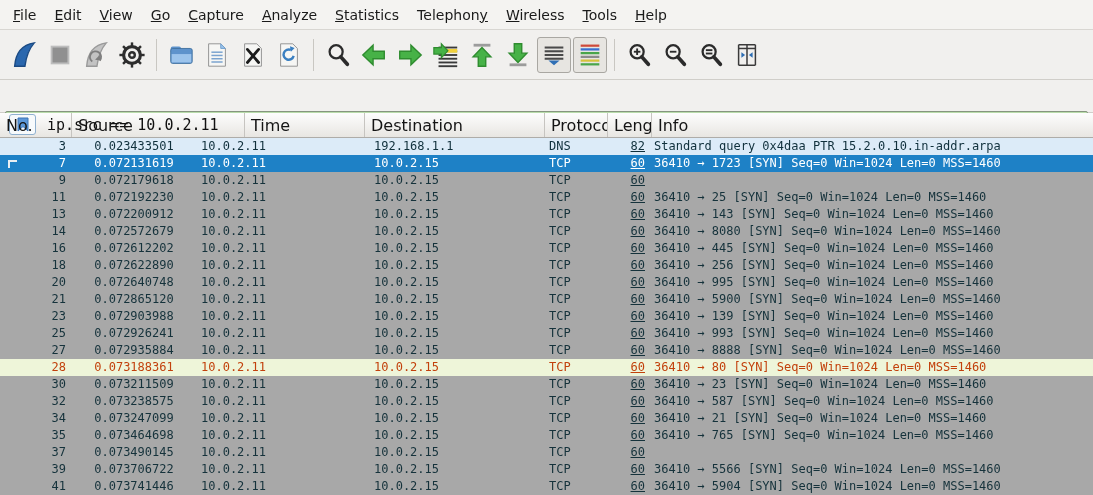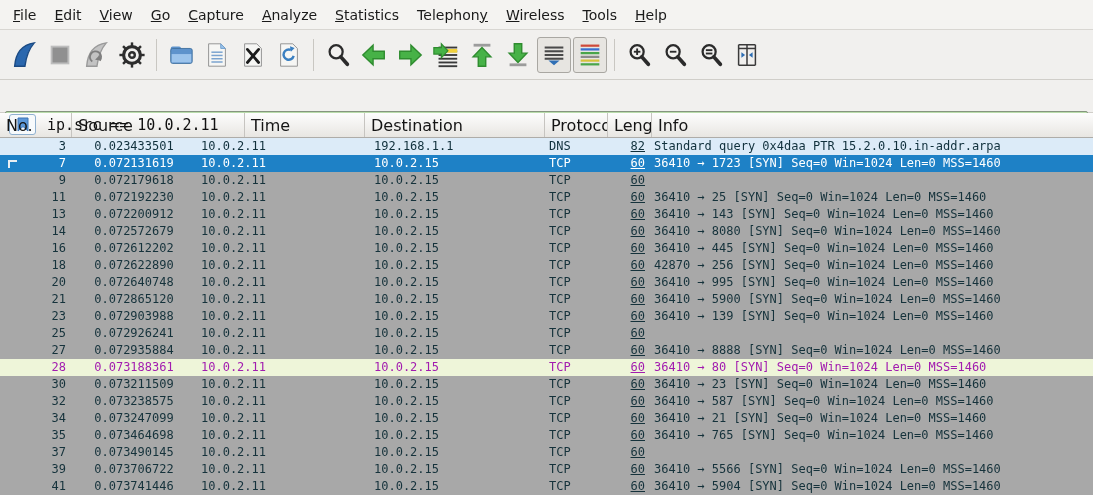--- a/index.html
+++ b/index.html
@@ -70,21 +70,21 @@
   .c-no   { width:72px;  text-align:right; padding-right:6px; }
   .c-time { width:120px; padding-left:4px;text-align:center; }
   .c-src  { width:173px; padding-left:9px; }
   .c-dst  { width:180px; padding-left:9px; }
   .c-proto{ width:63px;  padding-left:4px; }
   .c-len  { width:44px;  text-align:right; padding-right:7px;text-decoration:underline; }
   .c-info { width:441px; padding-left:2px; }
 
   .prow.dns      { background:#dcebf8; color:#10303c; }
   .prow.syn      { background:#a8a8a8; color:#15323b; }
-  .prow.http     { background:#eef5d9; color:#a21caf; }
+  .prow.http     { background:#eef5d9; color:#c2410c; }
   .prow.selected { background:#1e81c6; color:#ffffff; }
 
   .bracket {
     position:absolute; left:8px; top:5px; width:9px; height:8px;
     border-left:2px solid #e9eef2; border-top:2px solid #e9eef2;
   }
 </style>
 </head>
 <body>
 
@@ -367,21 +367,21 @@
       <div class="cell c-len">60</div>
       <div class="cell c-info">36410 → 445 [SYN] Seq=0 Win=1024 Len=0 MSS=1460</div>
     </div>
     <div class="prow syn">
       <div class="cell c-no">18</div>
       <div class="cell c-time">0.072622890</div>
       <div class="cell c-src">10.0.2.11</div>
       <div class="cell c-dst">10.0.2.15</div>
       <div class="cell c-proto">TCP</div>
       <div class="cell c-len">60</div>
-      <div class="cell c-info">42870 → 256 [SYN] Seq=0 Win=1024 Len=0 MSS=1460</div>
+      <div class="cell c-info">36410 → 256 [SYN] Seq=0 Win=1024 Len=0 MSS=1460</div>
     </div>
     <div class="prow syn">
       <div class="cell c-no">20</div>
       <div class="cell c-time">0.072640748</div>
       <div class="cell c-src">10.0.2.11</div>
       <div class="cell c-dst">10.0.2.15</div>
       <div class="cell c-proto">TCP</div>
       <div class="cell c-len">60</div>
       <div class="cell c-info">36410 → 995 [SYN] Seq=0 Win=1024 Len=0 MSS=1460</div>
     </div>
@@ -403,20 +403,21 @@
       <div class="cell c-len">60</div>
       <div class="cell c-info">36410 → 139 [SYN] Seq=0 Win=1024 Len=0 MSS=1460</div>
     </div>
     <div class="prow syn">
       <div class="cell c-no">25</div>
       <div class="cell c-time">0.072926241</div>
       <div class="cell c-src">10.0.2.11</div>
       <div class="cell c-dst">10.0.2.15</div>
       <div class="cell c-proto">TCP</div>
       <div class="cell c-len">60</div>
+      <div class="cell c-info">36410 → 993 [SYN] Seq=0 Win=1024 Len=0 MSS=1460</div>
     </div>
     <div class="prow syn">
       <div class="cell c-no">27</div>
       <div class="cell c-time">0.072935884</div>
       <div class="cell c-src">10.0.2.11</div>
       <div class="cell c-dst">10.0.2.15</div>
       <div class="cell c-proto">TCP</div>
       <div class="cell c-len">60</div>
       <div class="cell c-info">36410 → 8888 [SYN] Seq=0 Win=1024 Len=0 MSS=1460</div>
     </div>

